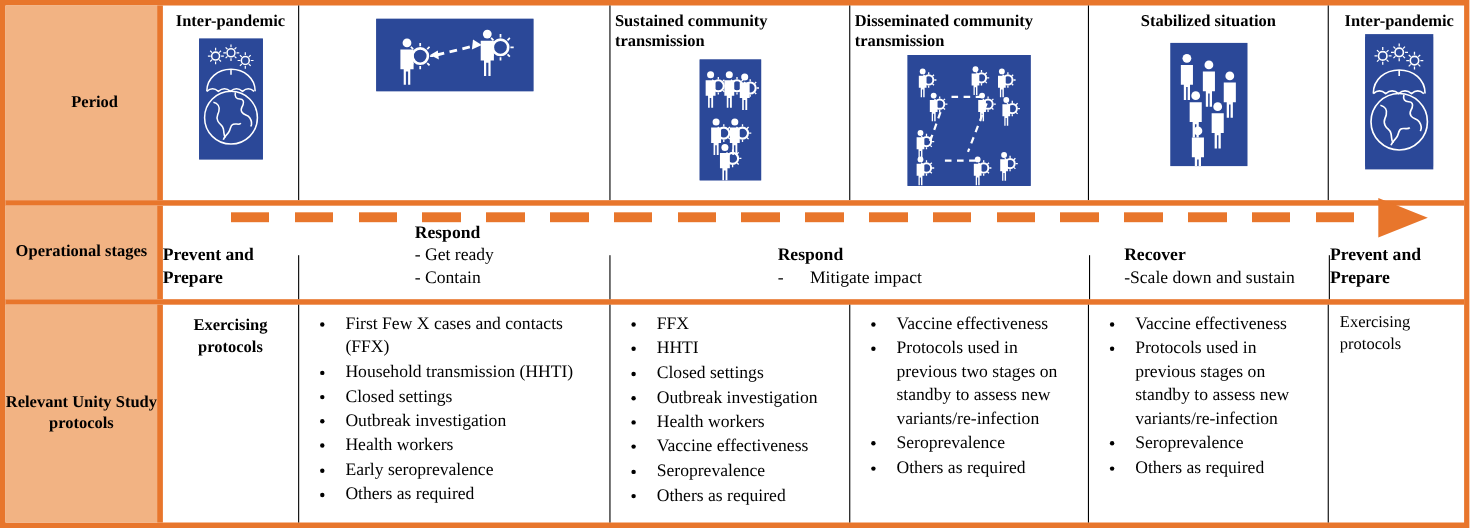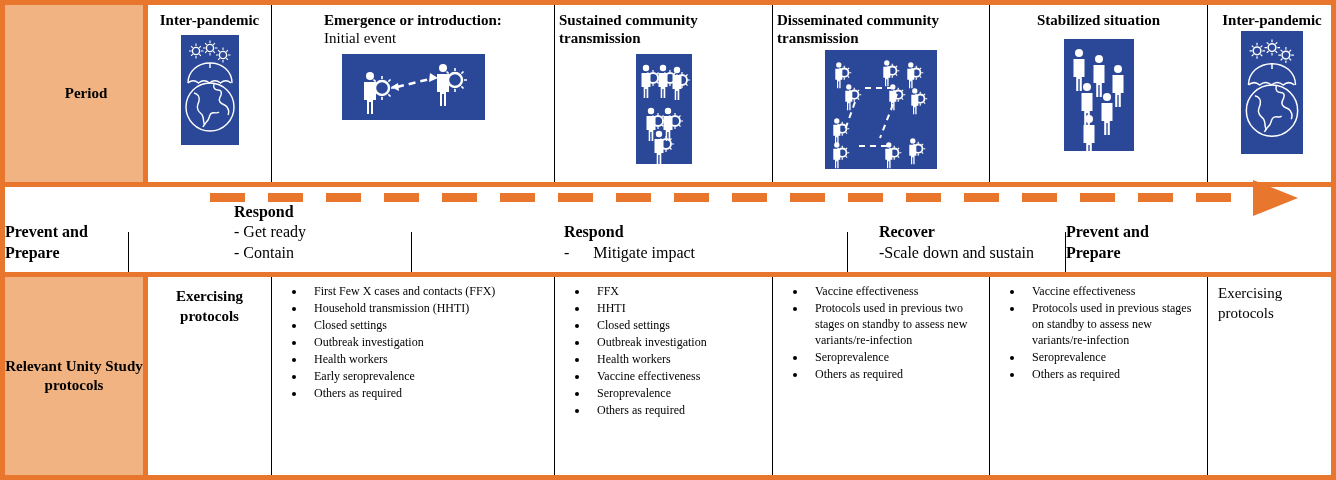--- a/index.html
+++ b/index.html
@@ -91,21 +91,21 @@
     position:absolute;left:1248px;top:-7px;width:0;height:0;
     border-top:18px solid transparent;border-bottom:18px solid transparent;
     border-left:45px solid #E8762C;
     pointer-events:none;
   }
 
   
   .row-proto .cell{padding:7px 4px 0 4px;}
   ul.bullets{margin:0;padding:0 4px 0 30px;list-style:disc;}
   ul.bullets li{
-    font-size:12px;line-height:1.33;margin:0 0 1px 0;padding-left:8px;font-family:Liberation Serif, serif;
+    font-size:16px;line-height:1.33;margin:0 0 1px 0;padding-left:8px;font-family:Liberation Serif, serif;
   }
   .plain{font-size:15px;line-height:1.33;padding-left:6px;}
   .plain-c{font-size:15px;line-height:1.3;text-align:center;font-weight:bold;padding-top:3px;}
 </style>
 </head>
 <body>
 
 <div class="figure">
 
   <div class="row row-period">
@@ -130,24 +130,20 @@
           <path d="M29 28v5"></path>
           <circle cx="29" cy="72" r="24"></circle>
           <path d="M13 58c4 1 6 4 5 8s-3 5-1 9 4 3 5 7 0 6 2 8"></path>
           <path d="M33 49c-1 4 1 6 4 6s4 2 3 5-3 4-1 7 5 2 7 5 2 6 1 8"></path>
           <path d="M22 92c1-3 3-4 5-7s1-6 4-7 5 1 7-1"></path>
         </g>
       </svg>
     </div>
 
     <div class="cell c2">
-      <div class="p-title">
-        <span>Emergence or introduction:</span><br>
-        <span class="sub">Initial event</span>
-      </div>
       <svg class="pic" width="143" height="66" viewBox="0 0 143 66">
         <rect width="143" height="66" fill="#2B4898"></rect>
         <g fill="#ffffff">
           <circle cx="28" cy="22" r="4"></circle>
           <path d="M22 28h12v18h-3v14h-2V48h-2v12h-2V46h-3z"></path>
           <circle cx="40" cy="34" r="7" fill="none" stroke="#fff" stroke-width="2.4"></circle>
           <g stroke="#fff" stroke-width="1.6">
             <path d="M40 25v-3M40 43v3M31 34h-3M49 34h3M33.6 27.6l-2.1-2.1M46.4 40.4l2.1 2.1M46.4 27.6l2.1-2.1M33.6 40.4l-2.1 2.1"></path>
           </g>
           <circle cx="101" cy="14" r="4"></circle>
@@ -370,20 +366,21 @@
           <path d="M13 58c4 1 6 4 5 8s-3 5-1 9 4 3 5 7 0 6 2 8"></path>
           <path d="M33 49c-1 4 1 6 4 6s4 2 3 5-3 4-1 7 5 2 7 5 2 6 1 8"></path>
           <path d="M22 92c1-3 3-4 5-7s1-6 4-7 5 1 7-1"></path>
         </g>
       </svg>
     </div>
   </div>
 
   <div class="row row-ops">
 
+    <div class="lbl">Operational stages</div>
 
     <div class="ocell o1">
       <div class="o-stack">
         <div class="o-head">Prevent and Prepare</div>
       </div>
     </div>
 
     <div class="ocell o2">
       <div class="o-stack">
         <div class="o-head">Respond</div>

